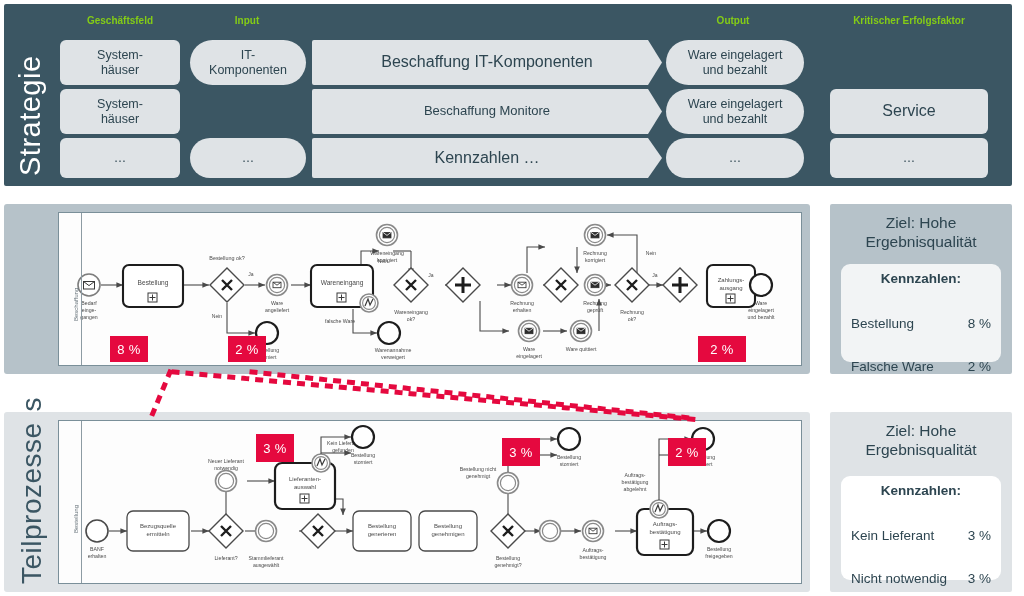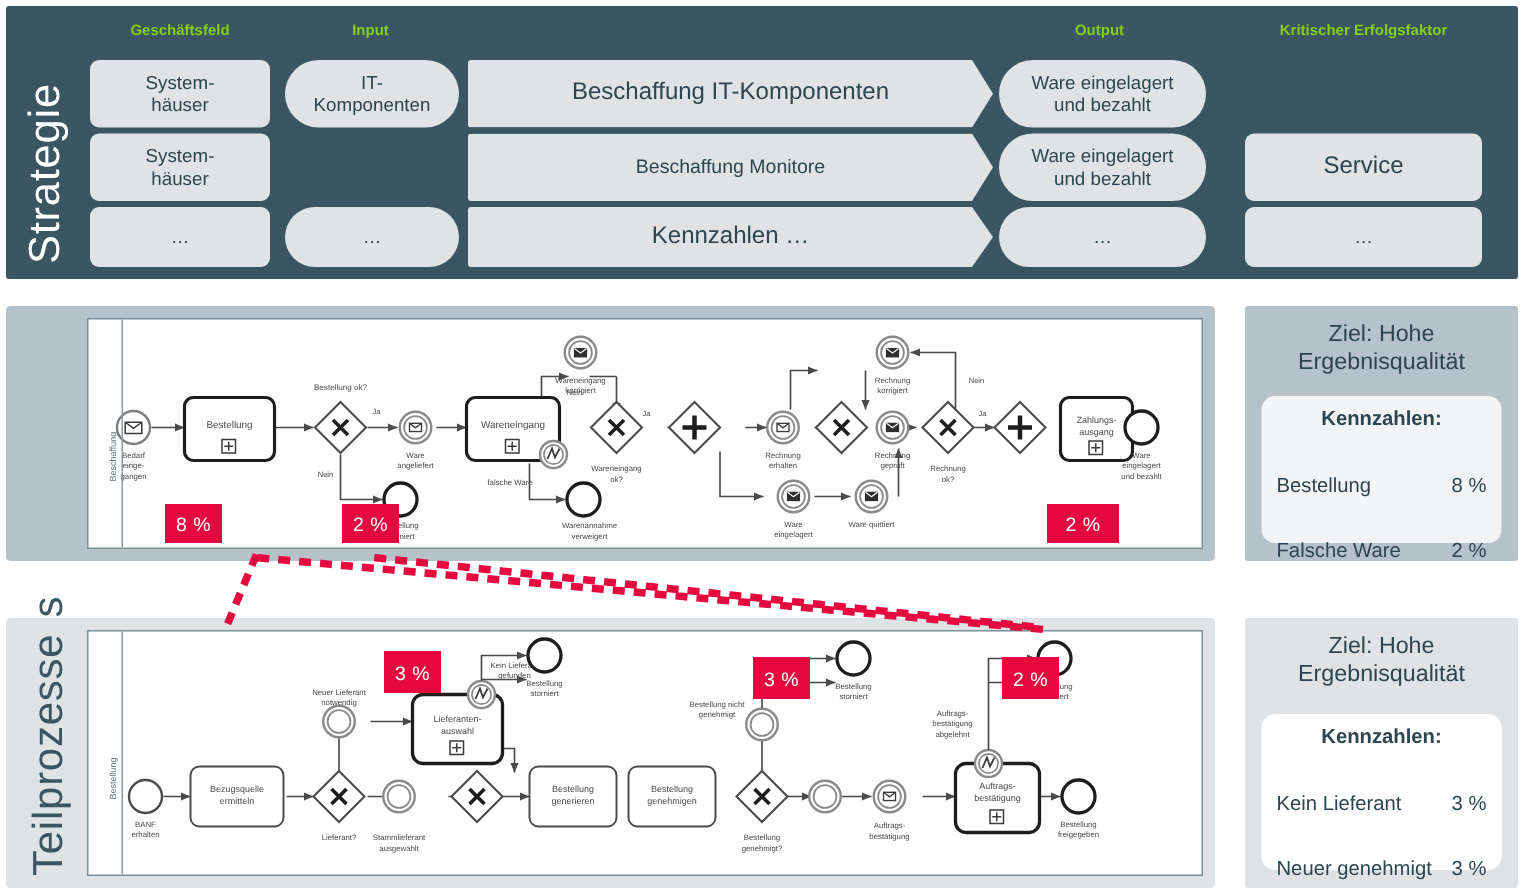--- a/index.html
+++ b/index.html
@@ -541,21 +541,21 @@
   <div class="kpi kpi-tp">
     <div class="kpi-title" style="white-space:pre-line;">Ziel: Hohe
 Ergebnisqualität</div>
     <div class="kpi-card tp">
       <div class="kpi-card-h">Kennzahlen:</div>
       <div class="kpi-row">
           <span>Kein Lieferant</span>
           <span class="v">3 %</span>
         </div>
       <div class="kpi-row">
-          <span>Neuer genehmigt</span>
+          <span>Nicht notwendig</span>
           <span class="v">3 %</span>
         </div>
       <div class="kpi-row">
           <span>AB abgelehnt</span>
           <span class="v">2 %</span>
         </div>
     </div>
   </div>
 
   <svg class="dots">

